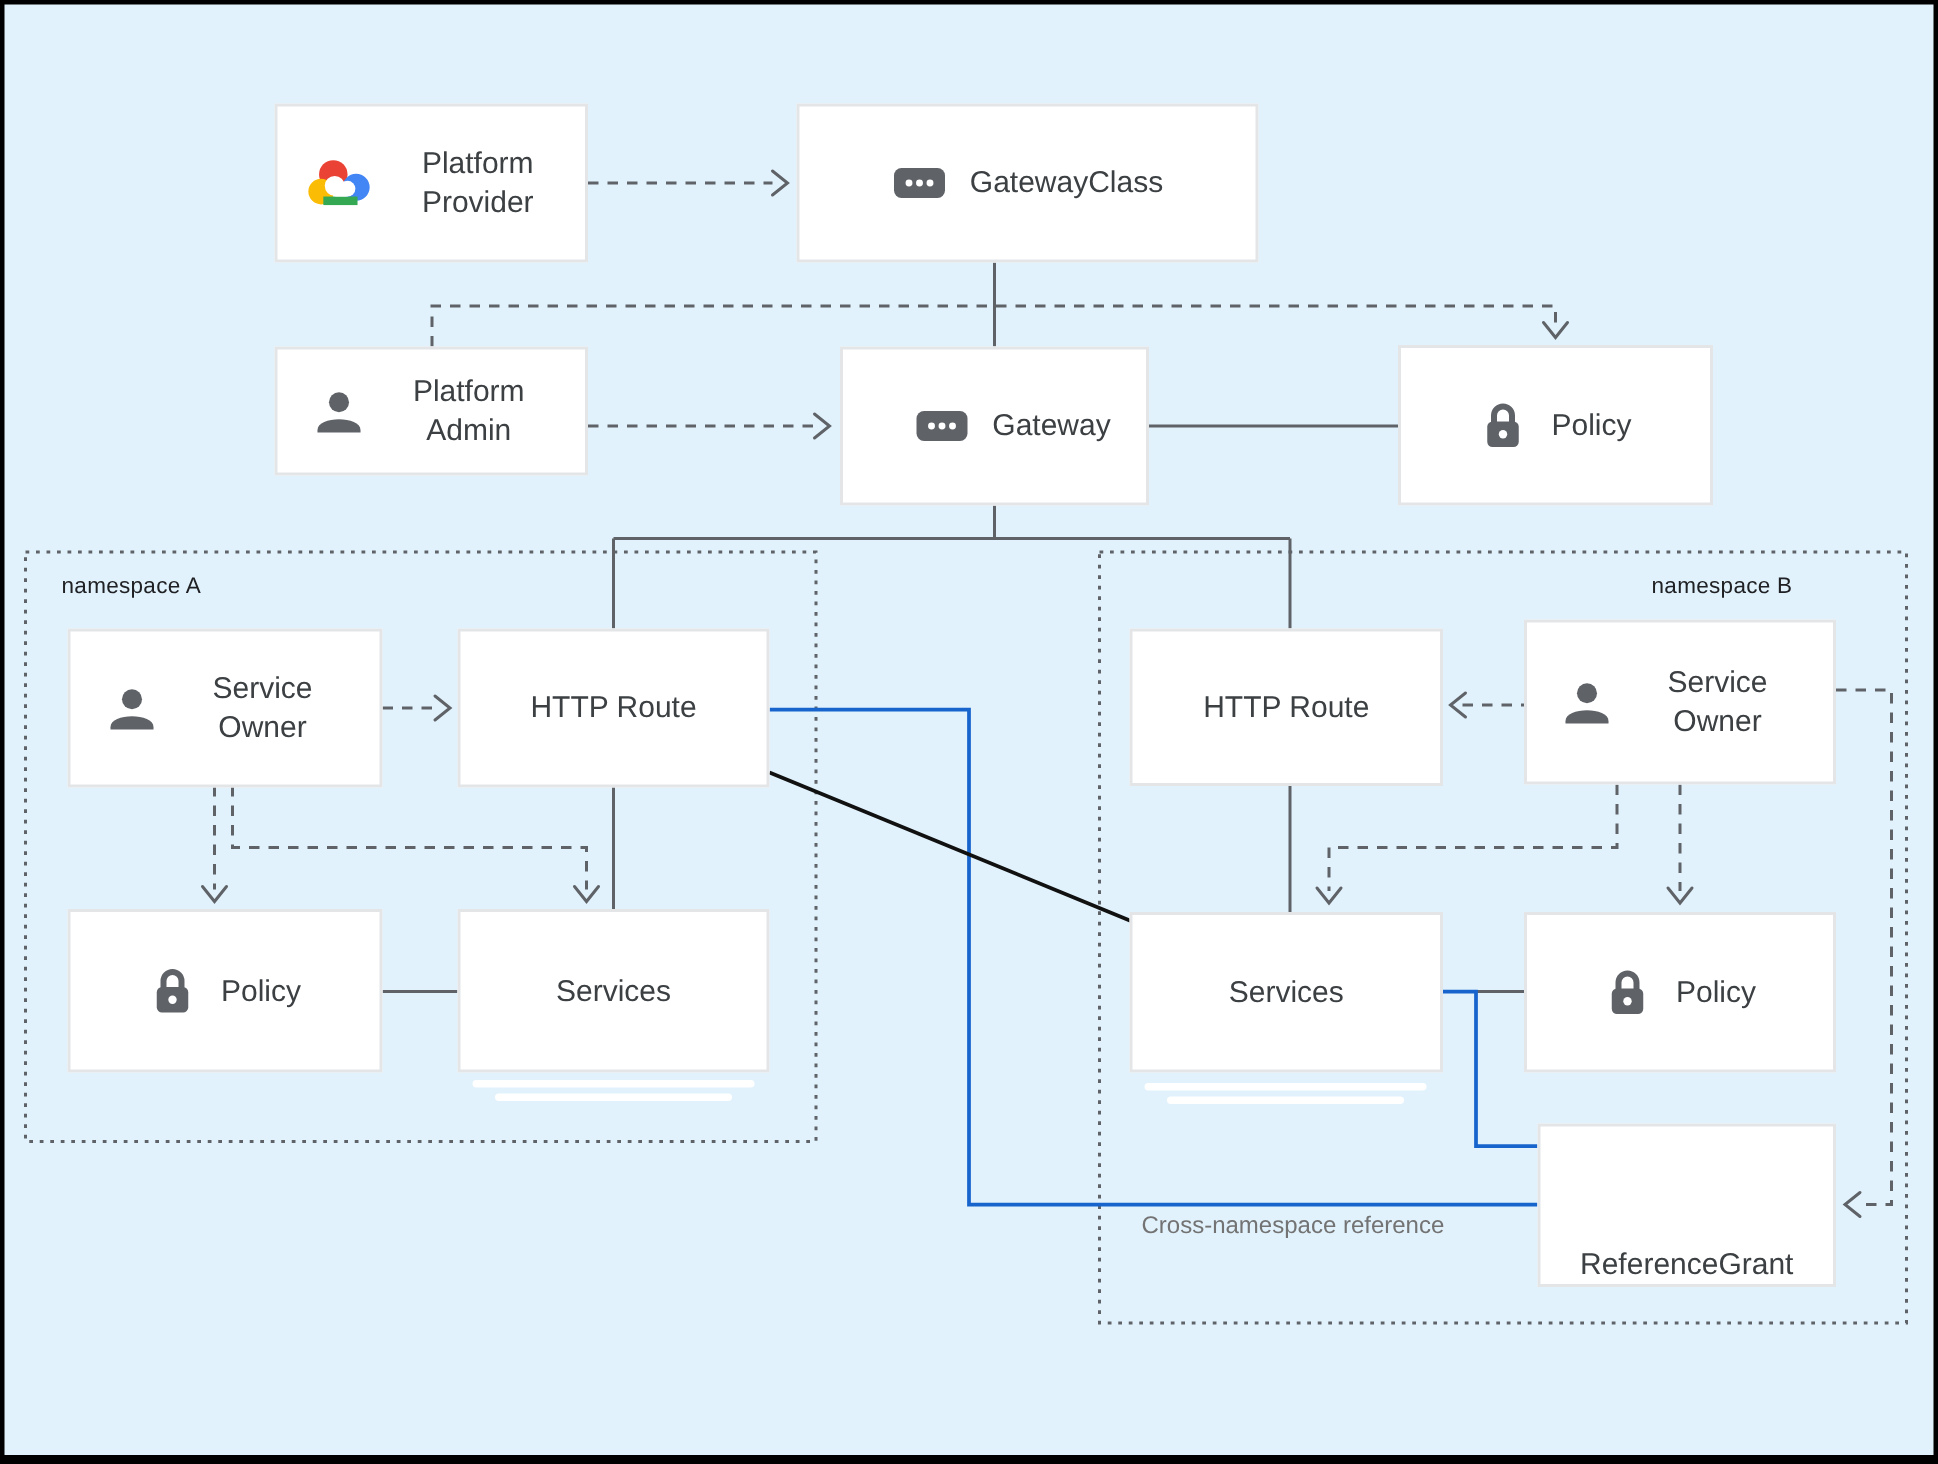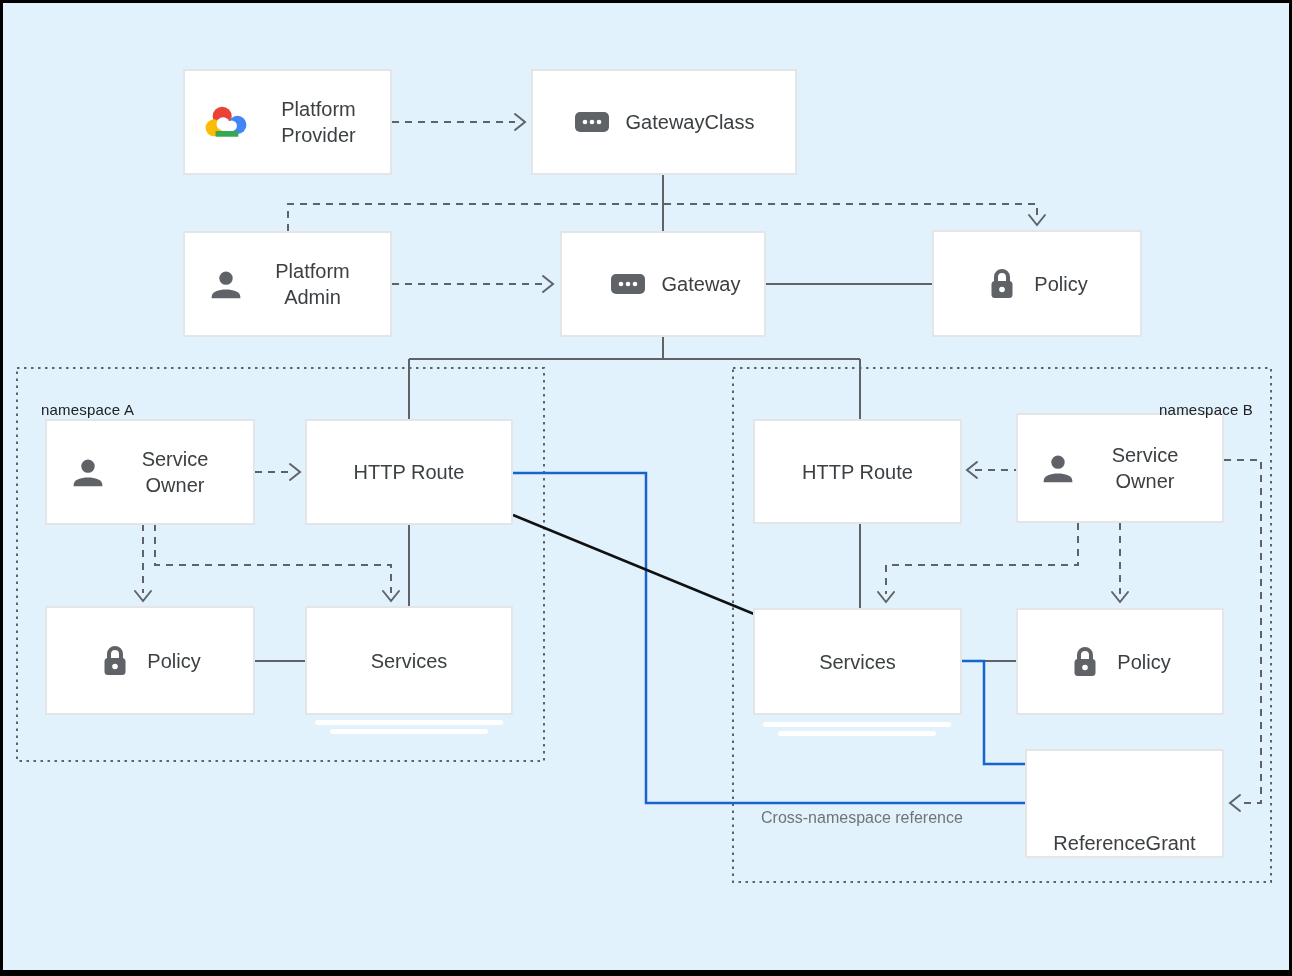--- a/index.html
+++ b/index.html
@@ -10,21 +10,21 @@
     background:#e1f2fc;
     border:3px solid #000;
     border-bottom-width:6px;
     font-family:"Liberation Sans", sans-serif;
     overflow:hidden;
   }
   .layer{position:absolute;left:0;top:0;width:1286px;height:967px;}
   svg.connectors{z-index:2;}
   .ns-label{
     position:absolute;z-index:4;
-    font-size:15px;color:#202124;letter-spacing:.2px;margin-top:19px;
+    font-size:15px;color:#202124;letter-spacing:.2px;
   }
   .node{
     position:absolute;z-index:3;
     background:#fff;
     border:2px solid #e3e5e7;
     box-sizing:border-box;
     display:flex;align-items:center;justify-content:center;
     color:#3c4043;font-size:20px;
   }
   .node .row{display:flex;align-items:center;gap:16px;}
@@ -86,50 +86,50 @@
 
     <g stroke="#1765cc" stroke-width="2.5" fill="none">
       <path d="M510 470 L643 470 L643 800 L1022 800"></path>
       <path d="M958 658 L981 658 L981 761 L1022 761"></path>
     </g>
 
     <path d="M510 512 L751 611" stroke="#111111" stroke-width="2.5" fill="none"></path>
   </svg>
 
   <div class="ns-label" style="left:38px;top:379px;">namespace A</div>
-  <div class="ns-label" style="left:1040px;top:379px;width:210px;text-align:right;">namespace B</div>
+  <div class="ns-label" style="left:1040px;top:379px;width:210px;text-align:center;">namespace B</div>
 
   <div class="node" style="left:180px;top:66px;width:209px;height:106px;">
     <div class="row">
       <svg class="icon" width="46" height="38" viewBox="0 0 48 40">
         <circle cx="20" cy="14" r="10" fill="#EA4335"></circle>
         <circle cx="11.5" cy="26" r="9" fill="#FBBC05"></circle>
         <circle cx="36" cy="23" r="9.5" fill="#4285F4"></circle>
         <rect x="13" y="29.5" width="24" height="6" fill="#34A853"></rect>
         <circle cx="21" cy="22" r="7" fill="#fff"></circle>
         <circle cx="30" cy="24" r="5.5" fill="#fff"></circle>
         <rect x="19" y="22" width="13" height="7.5" rx="3" fill="#fff"></rect>
       </svg>
       <span class="lbl narrow">Platform Provider</span>
     </div>
   </div>
 
-  <div class="node" style="left:528px;top:66px;width:266px;height:106px;">
+  <div class="node" style="left:528px;top:66px;width:308px;height:106px;">
     <div class="row">
       <svg class="icon" width="36" height="22" viewBox="0 0 36 22">
         <rect x="1" y="1" width="34" height="20" rx="5" fill="#5f6368"></rect>
         <circle cx="11" cy="11" r="2.3" fill="#fff"></circle>
         <circle cx="18" cy="11" r="2.3" fill="#fff"></circle>
         <circle cx="25" cy="11" r="2.3" fill="#fff"></circle>
       </svg>
       <span class="lbl">GatewayClass</span>
     </div>
   </div>
 
-  <div class="node" style="left:180px;top:228px;width:209px;height:106px;">
+  <div class="node" style="left:180px;top:228px;width:209px;height:86px;">
     <div class="row">
       <svg class="icon" width="34" height="32" viewBox="0 0 32 30">
         <circle cx="16" cy="9.5" r="6.3" fill="#5f6368"></circle>
         <path d="M2.5 27 c0 -9 27 -9 27 0 l0 1.5 l-27 0 z" fill="#5f6368"></path>
       </svg>
       <span class="lbl narrow">Platform Admin</span>
     </div>
   </div>
 
   <div class="node" style="left:557px;top:228px;width:206px;height:106px;padding-left:24px;">

